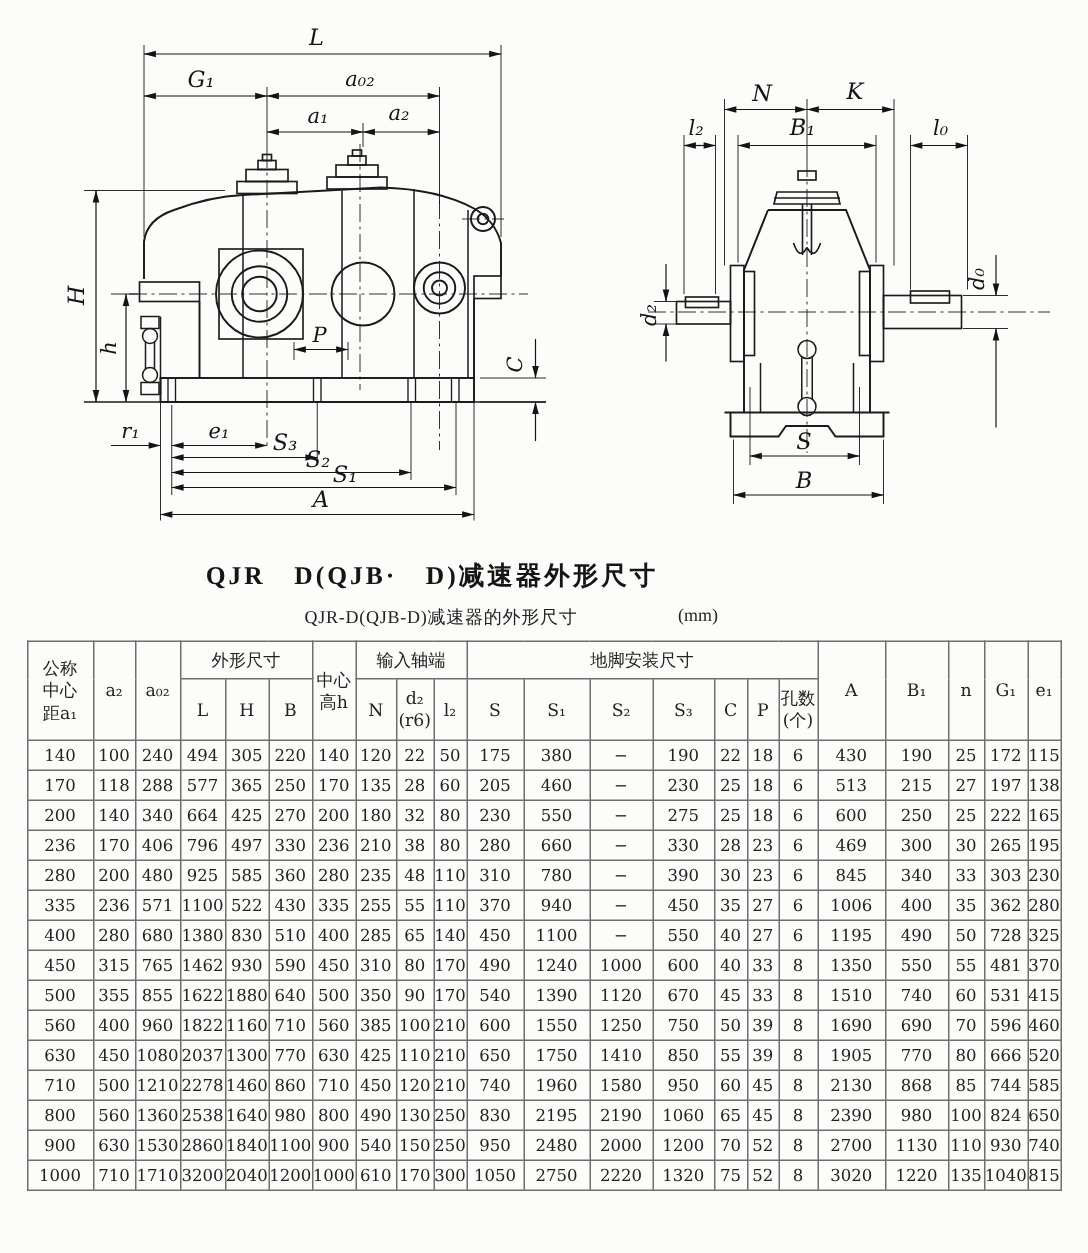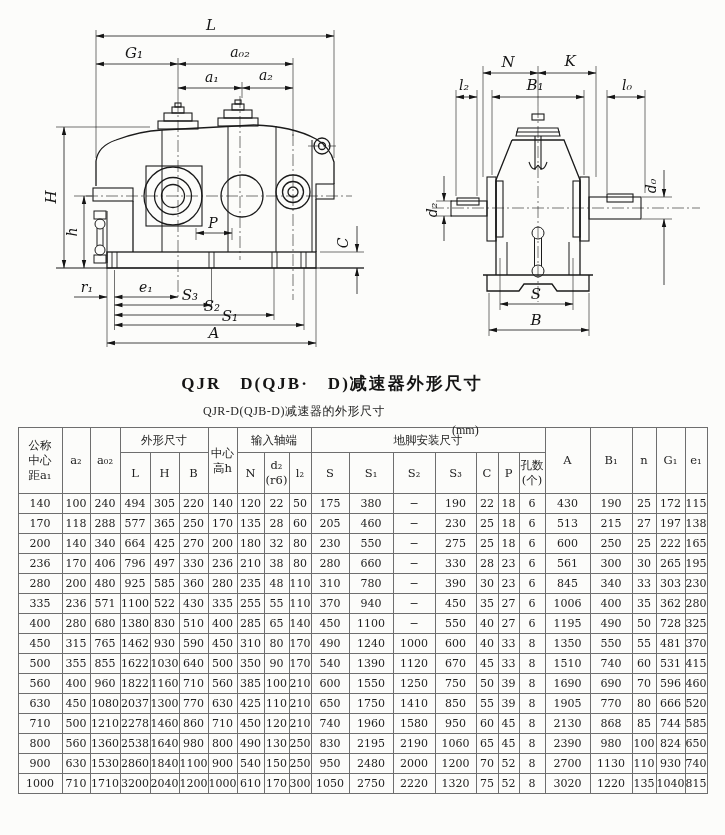--- a/index.html
+++ b/index.html
@@ -3,24 +3,24 @@
 <meta charset="utf-8">
 <style>
   html,body{margin:0;padding:0;}
   body{
     width:725px;height:835px;overflow:hidden;background:#fcfcfa;
     font-family:"Liberation Serif","DejaVu Serif",serif;color:#1b1b1b;
     position:relative;
   }
   .drawing-wrap{width:725px;height:366px;display:block;}
   .title-line{width:576px;text-align:center;font-size:17px;font-weight:bold;
-    letter-spacing:2px;margin-top:6px;color:#151515;padding-left:44px;}
+    letter-spacing:2px;margin-top:6px;color:#151515;}
   .subtitle-line{position:relative;height:22px;margin-top:6px;font-size:12px;color:#222;}
   .subtitle-line .sub{position:absolute;left:203px;top:2px;letter-spacing:0.5px;font-family:Liberation Serif, serif;}
-  .subtitle-line .unit{position:absolute;left:452px;top:2px;margin-top:20px;}
+  .subtitle-line .unit{position:absolute;left:452px;top:2px;}
   table.dims{
     border-collapse:collapse;table-layout:fixed;margin:4px auto 0 auto;
     font-family:"DejaVu Serif","Liberation Serif",serif;
   }
   table.dims th,table.dims td{
     border:1px solid #6e6e6e;text-align:center;vertical-align:middle;
     font-weight:normal;color:#222;overflow:hidden;
   }
   table.dims th{font-size:11.5px;line-height:1.3;white-space:pre-line;padding:1px 0;}
   table.dims td{font-size:11px;height:19px;padding:0;}
@@ -407,21 +407,21 @@
         <td>210</td>
         <td>38</td>
         <td>80</td>
         <td>280</td>
         <td>660</td>
         <td>−</td>
         <td>330</td>
         <td>28</td>
         <td>23</td>
         <td>6</td>
-        <td>561</td>
+        <td>469</td>
         <td>300</td>
         <td>30</td>
         <td>265</td>
         <td>195</td>
       </tr>
       <tr>
         <td>280</td>
         <td>200</td>
         <td>480</td>
         <td>925</td>
@@ -514,21 +514,21 @@
         <td>550</td>
         <td>55</td>
         <td>481</td>
         <td>370</td>
       </tr>
       <tr>
         <td>500</td>
         <td>355</td>
         <td>855</td>
         <td>1622</td>
-        <td>1030</td>
+        <td>1880</td>
         <td>640</td>
         <td>500</td>
         <td>350</td>
         <td>90</td>
         <td>170</td>
         <td>540</td>
         <td>1390</td>
         <td>1120</td>
         <td>670</td>
         <td>45</td>

